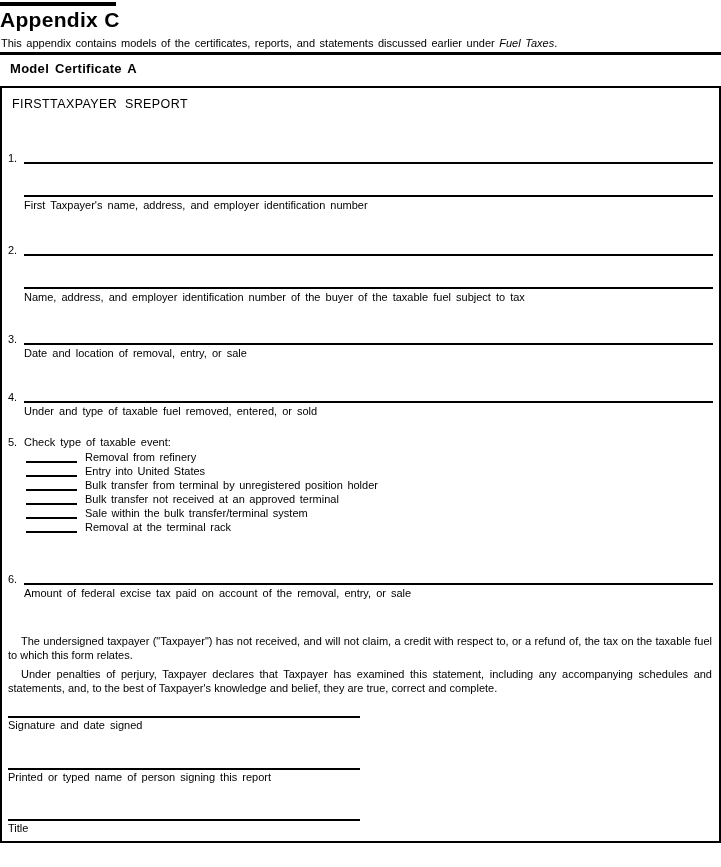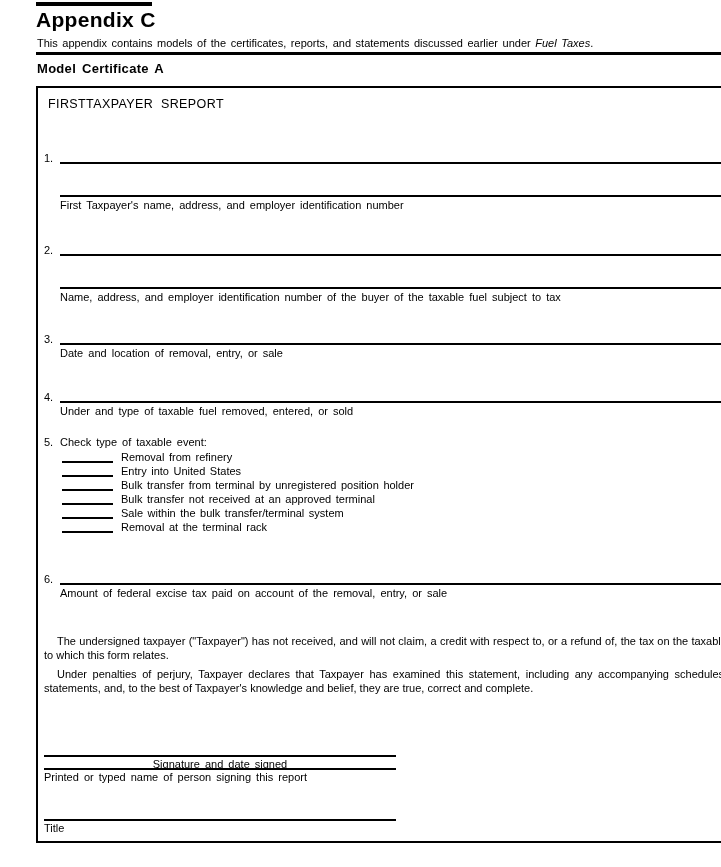--- a/index.html
+++ b/index.html
@@ -1,27 +1,27 @@
 <!DOCTYPE html>
 <html><head>
 <meta charset="utf-8">
 <style>
   html, body { margin:0; padding:0; background:#ffffff; }
   body {
     width:721px; height:867px; overflow:hidden; position:relative;
     color:#000; font-family:"Liberation Sans", sans-serif;
     -webkit-font-smoothing:none;
   }
-  .page { position:relative; width:628px; height:867px;margin-left:36px; }
+  .page { position:relative; width:628px; height:867px; }
 
   .top-rule { position:absolute; left:0; top:2px; width:116px; height:4px; background:#000; }
   .h1 { position:absolute; left:0; top:8px; margin:0; font-size:21px; font-weight:bold; letter-spacing:0.3px; }
   .intro { position:absolute; left:1px; top:37px; font-size:11px; word-spacing:1.5px; white-space:nowrap; }
   .full-rule { position:absolute; left:0; top:52px; width:721px; height:3px; background:#000; }
-  .h2 { position:absolute; left:1px; top:61px; margin:0; font-size:13px; font-weight:bold; letter-spacing:0.3px; word-spacing:2px; }
+  .h2 { position:absolute; left:10px; top:61px; margin:0; font-size:13px; font-weight:bold; letter-spacing:0.3px; word-spacing:2px; }
 
   .box { position:absolute; left:0; top:86px; width:717px; height:753px; border:2px solid #000; }
 
   .form-title { position:absolute; left:10px; top:9px; font-size:12.5px; font-weight:normal; letter-spacing:0.4px; white-space:pre; }
 
   .item { position:absolute; left:6px; right:6px; font-size:11px; }
   .i1 { top:62px; }  .i2 { top:154px; }  .i3 { top:243px; }
   .i4 { top:301px; } .i5 { top:348px; }  .i6 { top:483px; }
 
   .row { display:flex; align-items:flex-end; height:14px; }
@@ -34,21 +34,21 @@
   .chk-title { word-spacing:2px; }
   .chk-row { display:flex; align-items:flex-end; height:14px; margin-left:18px;text-align:right; }
   .blank { width:51px; height:0; border-bottom:2px solid #000; margin-right:8px; flex:0 0 auto; }
   .chk-label { line-height:12px; word-spacing:1.5px; white-space:nowrap; }
 
   .paras { position:absolute; left:6px; right:7px; top:546px; font-size:11px; line-height:14px; text-align:justify; }
   .paras p { margin:0; text-indent:13px; }
   .paras p + p { margin-top:5px; }
 
   .sig { position:absolute; left:6px; width:352px; font-size:11px; }
-  .s1 { top:667px;text-align:center; } .s2 { top:680px; } .s3 { top:731px; }
+  .s1 { top:628px; } .s2 { top:680px; } .s3 { top:731px; }
   .sig-line { height:2px; background:#000; }
   .sig-cap { margin-top:1px; line-height:13px; word-spacing:2px; }
 </style>
 </head>
 <body>
 
 <div class="page">
 
   <div class="top-rule"></div>
   <h1 class="h1">Appendix C</h1>

